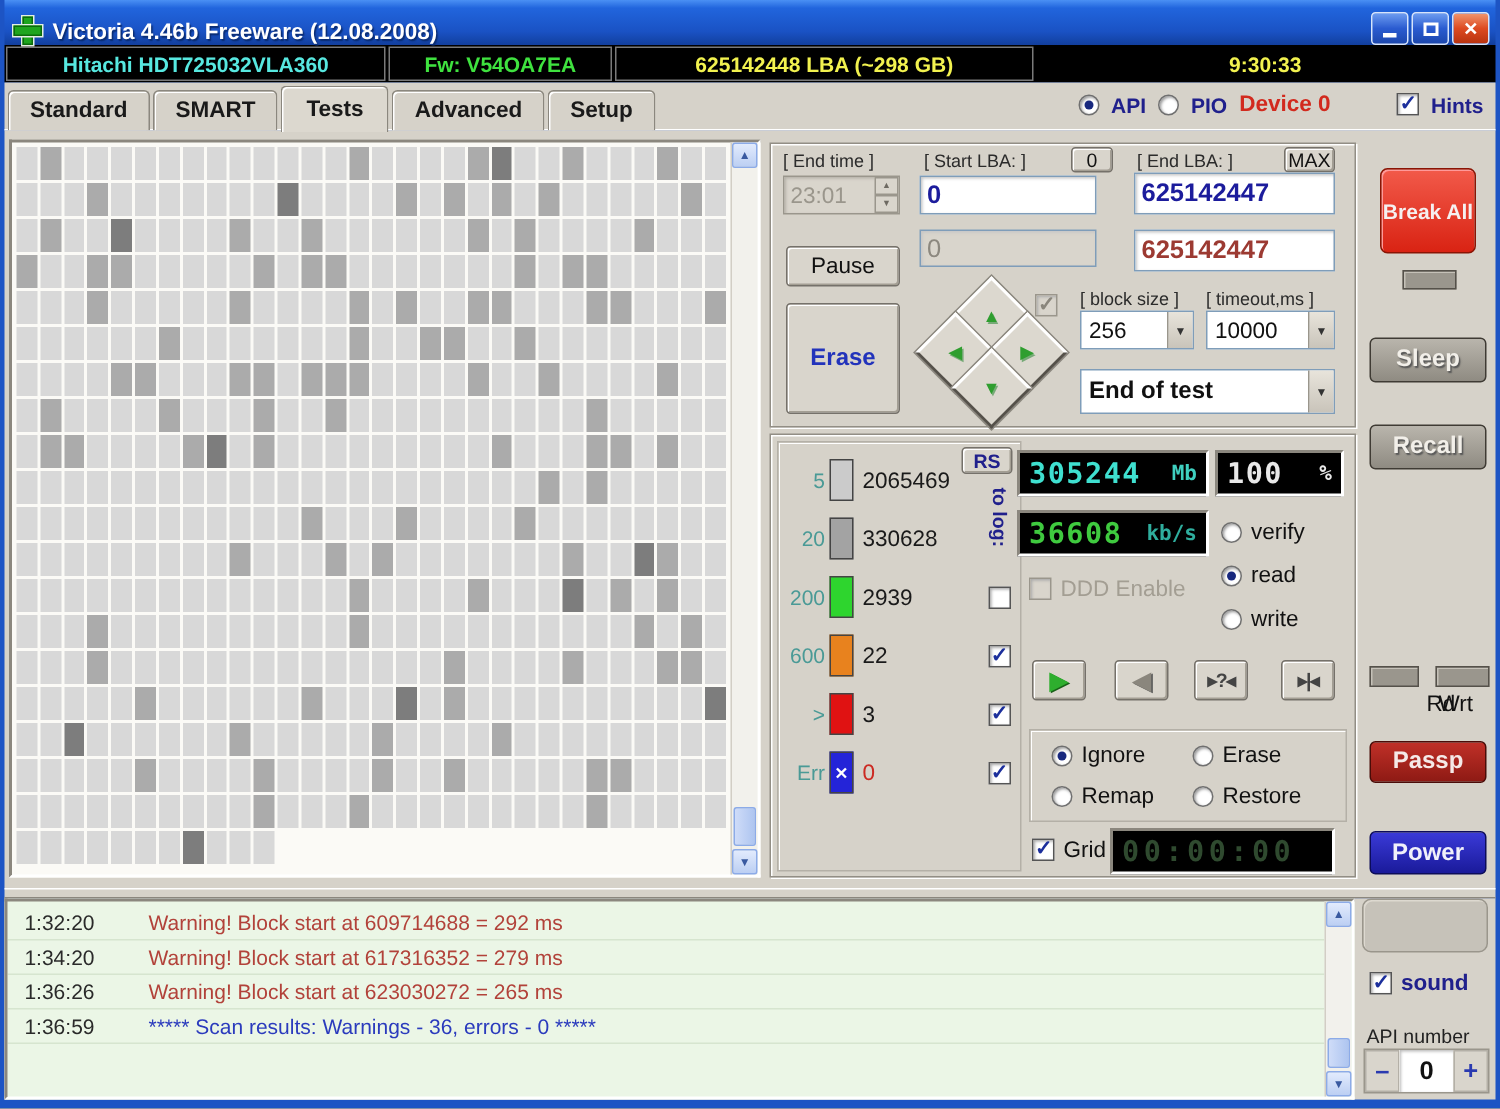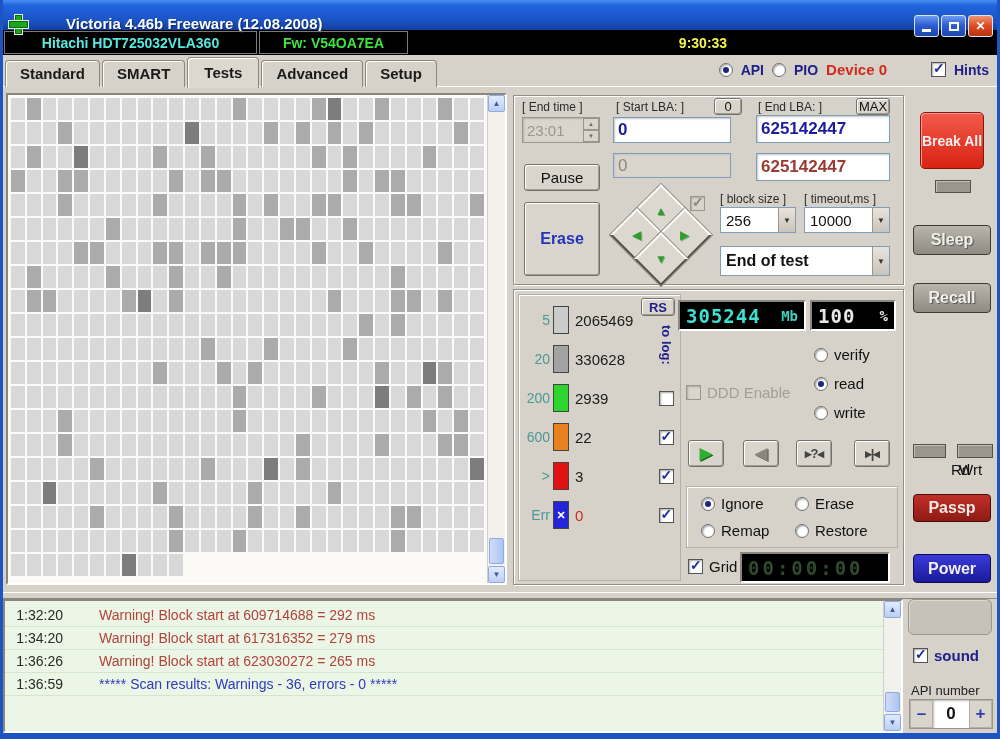--- a/index.html
+++ b/index.html
@@ -3,21 +3,21 @@
 <meta charset="utf-8">
 <style>
   * { box-sizing: border-box; margin: 0; padding: 0; }
   html,body { width:1000px; height:739px; }
   body { font-family: "Liberation Sans", sans-serif; background:#777; }
 
   .window { width:1000px; height:739px; background:#1d54c4; padding:0 3px 3px 3px; position:relative; overflow:hidden; }
 
   
   .titlebar { height:30px; background:linear-gradient(180deg,#4a90f4 0%,#2165dd 18%,#1a52c4 70%,#123f9e 100%);
-    display:flex; align-items:flex-start; padding:15px 4px 0 6px;gap:31px; }
+    display:flex; align-items:flex-end; padding:4px 4px 0 6px; }
   .app-icon { width:19px; height:19px; position:relative; margin-right:7px; flex:none; }
   .app-icon .v, .app-icon .h { position:absolute; background:#1ea51e; border:1px solid #0b6b0b; box-shadow:0 0 0 1px #e4efe2; }
   .app-icon .v { left:6px; top:0; width:7px; height:19px; }
   .app-icon .h { left:0; top:6px; width:19px; height:7px; }
   .tb-title { color:#fff; font-size:15px; font-weight:bold; text-shadow:1px 1px 1px #092a6e; flex:1; }
   .tb-btns { display:flex; gap:2px; }
   .tb-btn { width:25px; height:22px; border-radius:3px; border:1px solid #d7e4fb;
     background:linear-gradient(180deg,#6d9cf0,#2a5bd0 50%,#1c47ad); color:#fff; font-size:12px; font-weight:bold;
     display:flex; align-items:center; justify-content:center; }
   .tb-btn.close { background:linear-gradient(180deg,#f0956d,#dd4a21 50%,#b83310); }
@@ -184,20 +184,21 @@
       <div class="tb-btn tb-max">
           <span></span>
         </div>
       <div class="tb-btn close">✕</div>
     </div>
   </div>
 
   <div class="infobar">
     <div class="info-seg seg-model">Hitachi HDT725032VLA360</div>
     <div class="info-seg seg-fw">Fw: V54OA7EA</div>
+    <div class="info-seg seg-lba">625142448 LBA (~298 GB)</div>
     <div class="info-seg seg-clock">9:30:33</div>
   </div>
 
   <div class="tabrow">
     <div class="tab">Standard</div>
     <div class="tab">SMART</div>
     <div class="tab active">Tests</div>
     <div class="tab">Advanced</div>
     <div class="tab">Setup</div>
     <div class="mode-controls">
@@ -914,20 +915,24 @@
         </div>
 
       <div class="lcd" style="left:164px;top:10px;width:128px;height:31px">
         <span class="val" style="color:#3fe0d0">305244</span>
         <span class="unit" style="color:#3fd0c0">Mb</span>
       </div>
       <div class="lcd" style="left:296px;top:10px;width:86px;height:31px">
         <span class="val" style="color:#e8e8e8">100</span>
         <span class="unit" style="color:#e8e8e8">%</span>
       </div>
+      <div class="lcd" style="left:164px;top:50px;width:128px;height:31px">
+        <span class="val" style="color:#3fca3f">36608</span>
+        <span class="unit" style="color:#2fae9e">kb/s</span>
+      </div>
 
       <div class="opt-row dim" style="left:172px;top:94px">
         <span class="checkbox disabled"></span>
         <span>DDD Enable</span>
       </div>
 
       <div class="opt-row" style="left:300px;top:56px">
         <span class="radio"></span>
         <span>verify</span>
       </div>

